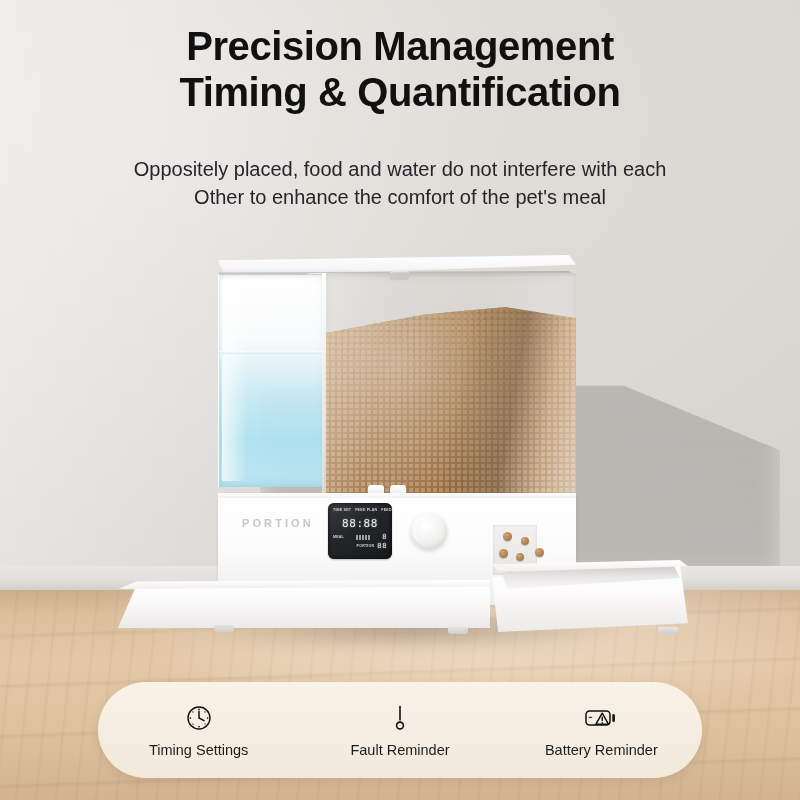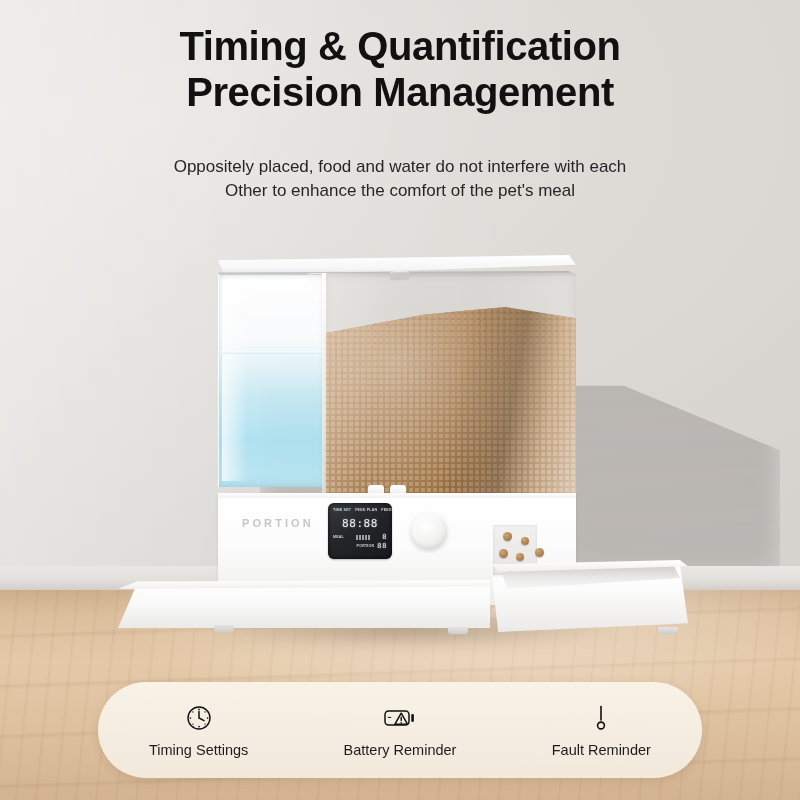--- a/index.html
+++ b/index.html
@@ -62,21 +62,21 @@
   }
 
   
   .headline{
     position:absolute;left:0;top:24px;width:800px;text-align:center;
     font-size:40px;line-height:1.14;font-weight:700;color:#111;
     letter-spacing:-.4px;
   }
   .subhead{
     position:absolute;left:0;top:155px;width:800px;text-align:center;
-    font-size:17px;line-height:1.42;font-weight:400;color:#26262a;
+    font-size:20px;line-height:1.42;font-weight:400;color:#26262a;
   }
   .subhead span{display:block;}
 
   
   .device{position:absolute;left:118px;top:255px;width:570px;height:390px;}
 
   
   .lid{
     position:absolute;left:100px;top:0px;width:358px;height:22px;
     background:linear-gradient(180deg,#ffffff 0%,#f6f6f6 60%,#e2e1df 100%);
@@ -277,22 +277,22 @@
   <div class="wall"></div>
   <div class="wall-sheen"></div>
   <div class="wall-shadow"></div>
   <div class="baseboard"></div>
   <div class="floor"></div>
   <div class="floor-grain"></div>
   <div class="floor-sheen"></div>
   <div class="floor-shadow"></div>
 
   <div class="headline">
+    <div>Precision Management</div>
     <div>Timing &amp; Quantification</div>
-    <div>Precision Management</div>
   </div>
 
   <div class="subhead">
     <span>Oppositely placed, food and water do not interfere with each</span>
     <span>Other to enhance the comfort of the pet's meal</span>
   </div>
 
   <div class="device">
 
     <div class="lid"></div>
@@ -385,35 +385,35 @@
           <circle cx="7.9" cy="20.1" r=".7" fill="#111" stroke="none"></circle>
           <circle cx="7.9" cy="7.9" r=".7" fill="#111" stroke="none"></circle>
         </svg>
       </div>
       <div class="flabel">Timing Settings</div>
     </div>
 
 
     <div class="feature">
       <div class="glyph">
+        <svg width="14" height="30" viewBox="0 0 14 30" fill="none" stroke="#111" stroke-width="1.6" stroke-linecap="round">
+          <path d="M7 3.5v13.5"></path>
+          <circle cx="7" cy="22.5" r="3.4"></circle>
+        </svg>
+      </div>
+      <div class="flabel">Fault Reminder</div>
+    </div>
+
+    <div class="feature">
+      <div class="glyph">
         <svg width="34" height="24" viewBox="0 0 34 24" fill="none" stroke="#111" stroke-width="1.5" stroke-linecap="round" stroke-linejoin="round">
           <rect x="2" y="5" width="24" height="14" rx="3.5"></rect>
           <path d="M29.6 9.2v5.6" stroke-width="2.6"></path>
           <path d="M18.2 7.2l6.4 11.1H11.8z" fill="#f7f1e7"></path>
           <path d="M18.2 11.3v3.1M18.2 16.4v.6" stroke-width="1.4"></path>
           <path d="M5.2 11.4h2.6" stroke-width="1"></path>
         </svg>
       </div>
       <div class="flabel">Battery Reminder</div>
     </div>
 
-    <div class="feature">
-      <div class="glyph">
-        <svg width="14" height="30" viewBox="0 0 14 30" fill="none" stroke="#111" stroke-width="1.6" stroke-linecap="round">
-          <path d="M7 3.5v13.5"></path>
-          <circle cx="7" cy="22.5" r="3.4"></circle>
-        </svg>
-      </div>
-      <div class="flabel">Fault Reminder</div>
-    </div>
-
   </div>
 </div>
 
 </body></html>

